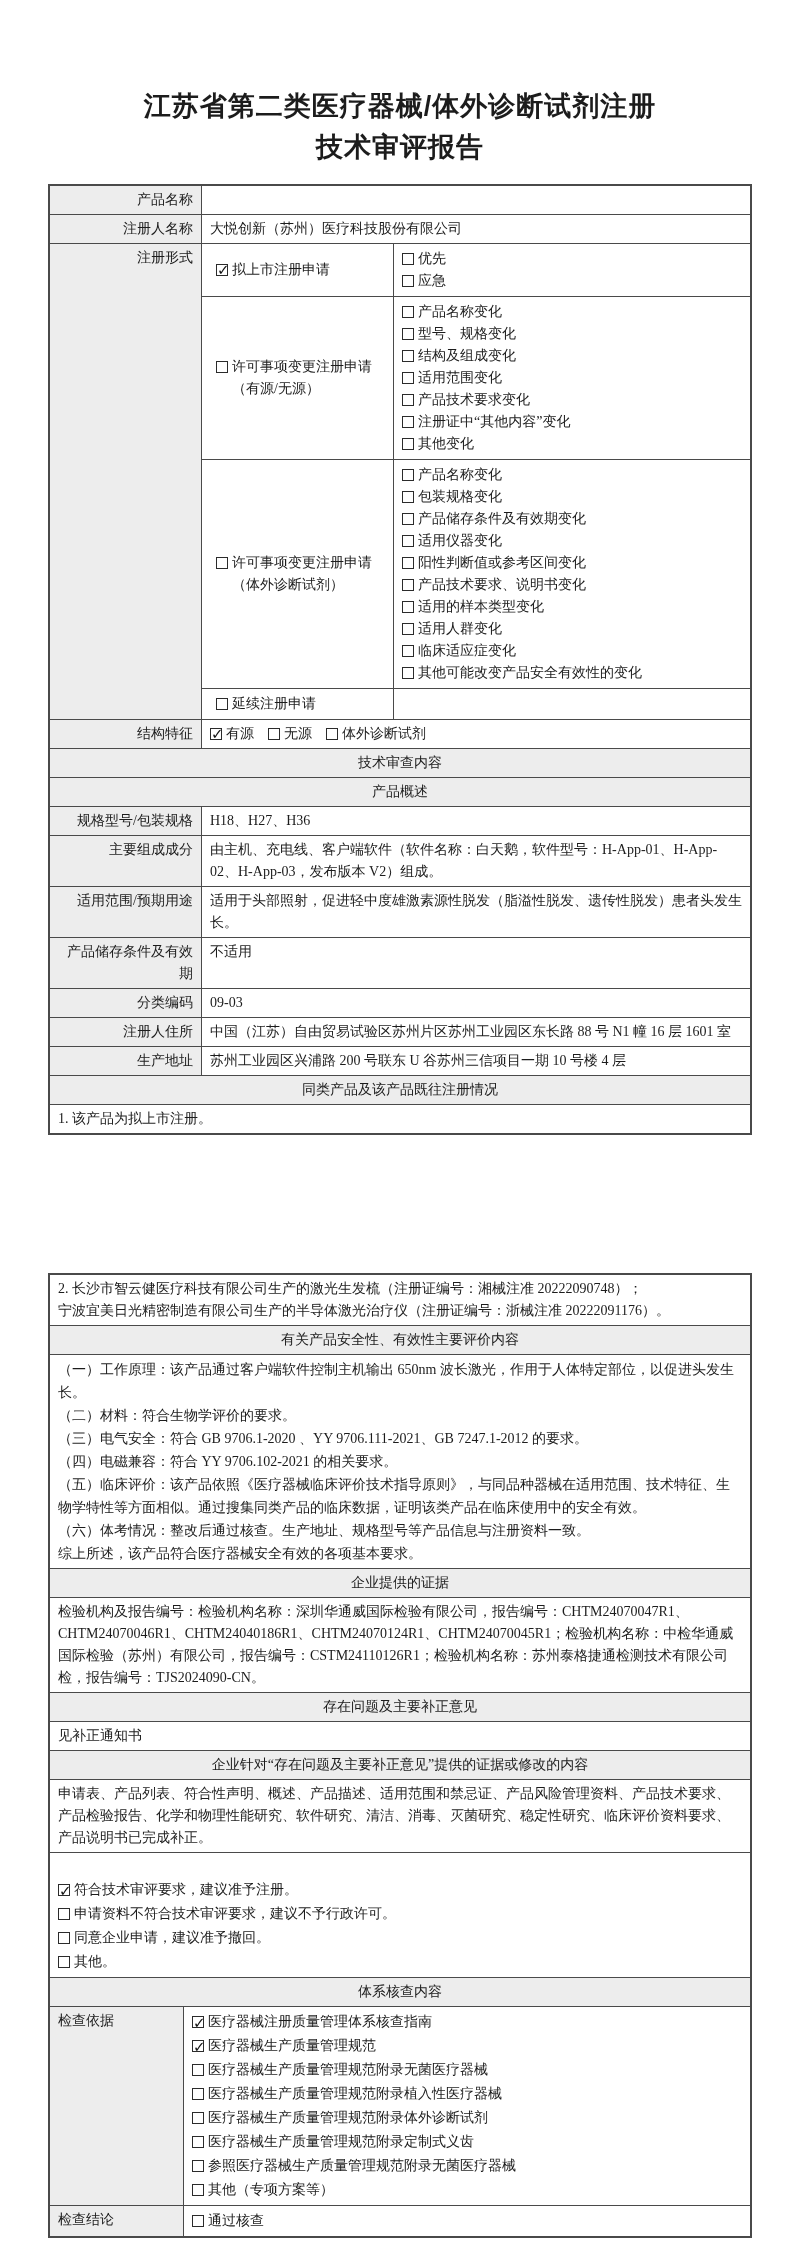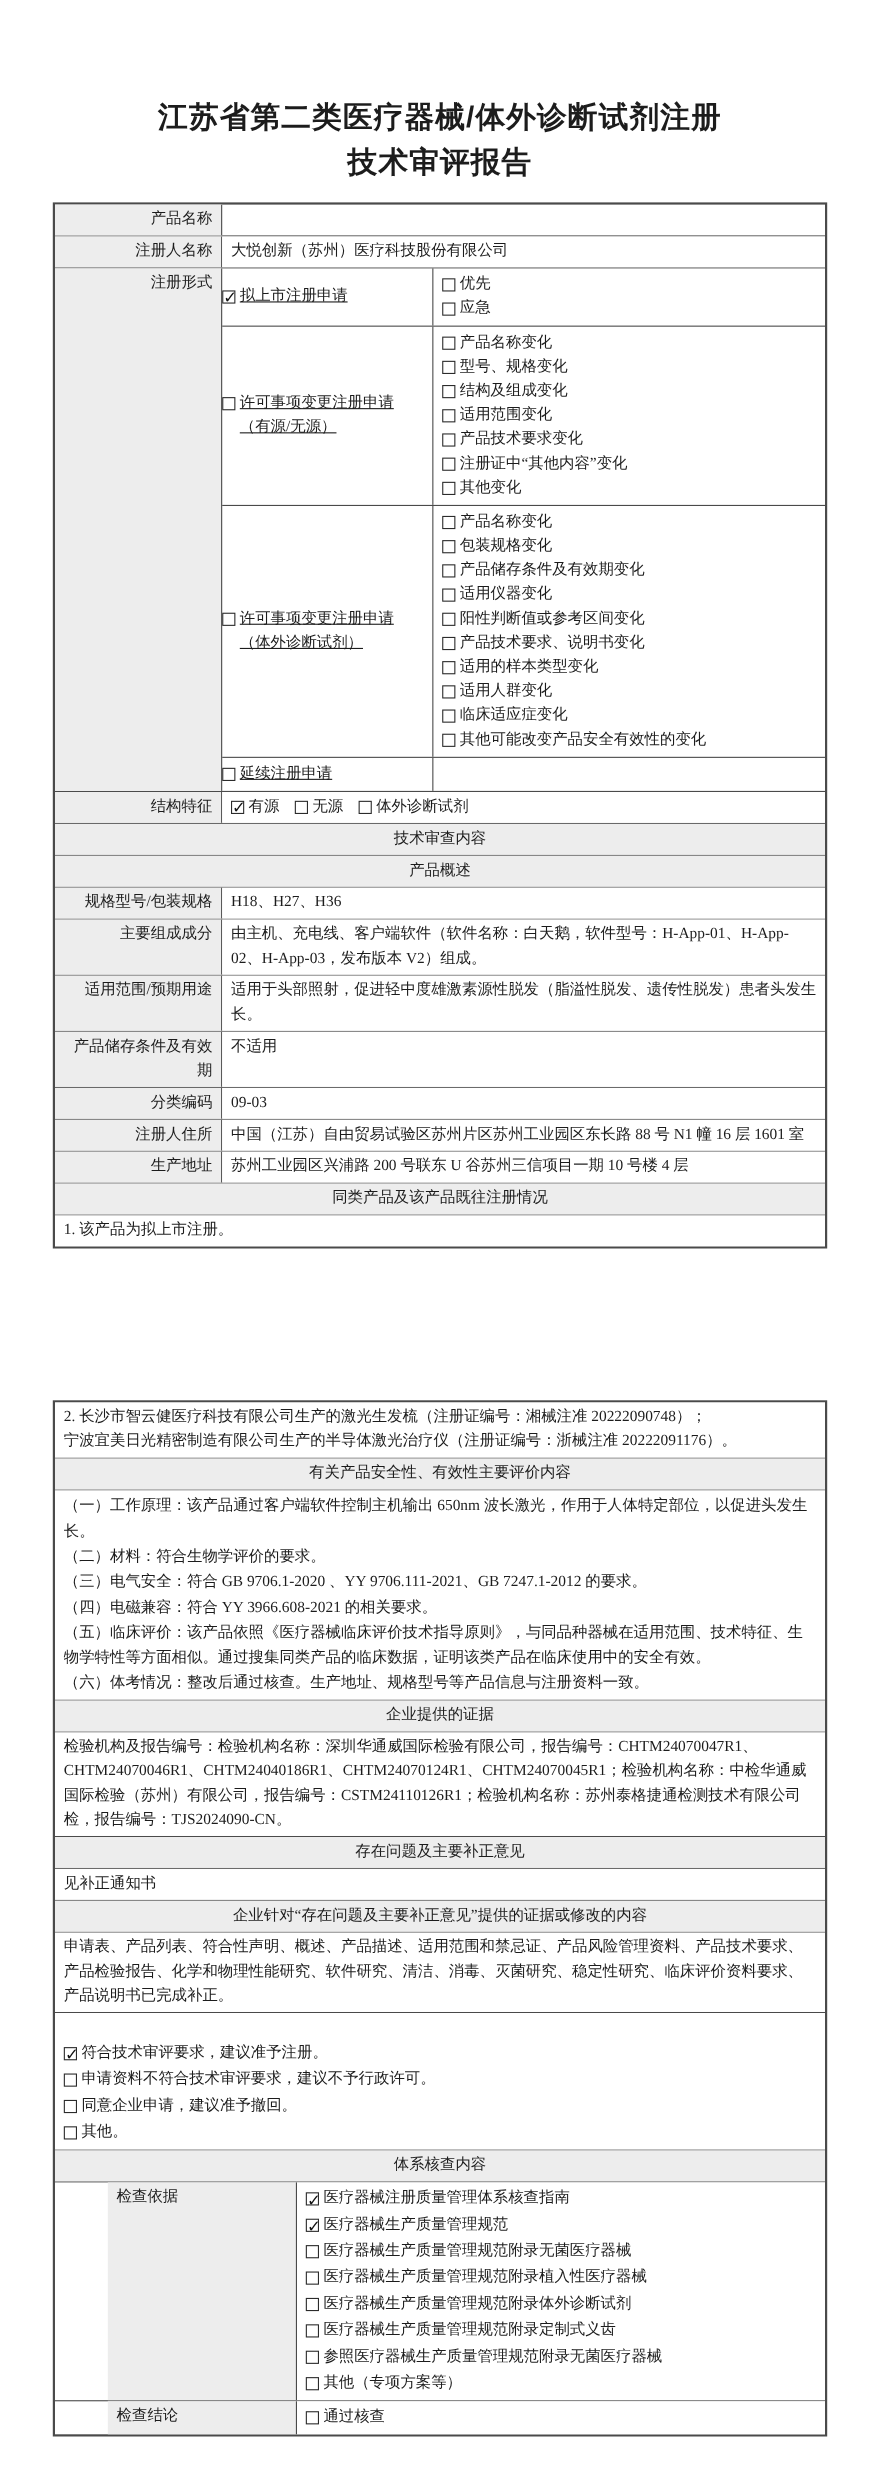--- a/index.html
+++ b/index.html
@@ -26,38 +26,38 @@
   .row { display:flex; align-items:stretch; border-top:1px solid var(--border,#4a4a4a); }
   .row:first-child { border-top:none; }
 
   .cell { padding:3px 8px; font-size:14px; line-height:22px; }
   .lbl {
     width:152px; flex:none;
     background:var(--cell-bg,#ededed);
     text-align:right;
     border-right:1px solid var(--border,#4a4a4a);
   }
-  .t2 .lbl { width:172px; text-align:left;margin-left:48px; }
+  .t2 .lbl { width:134px; text-align:left; }
   .val { flex:1; background:#ffffff; }
   .hdr {
     flex:1; text-align:center;
     background:var(--cell-bg,#ededed);
     font-size:14px; line-height:20px; padding:4px 8px;
   }
 
   
   .group-col { flex:1; display:flex; flex-direction:column; }
   .grow { display:flex; align-items:stretch; border-top:1px solid var(--border,#4a4a4a); }
   .grow:first-child { border-top:none; }
   .gmid {
     width:192px; flex:none;
     border-right:1px solid var(--border,#4a4a4a);
-    padding:4px 0;
+    padding:4px 14px;
     display:flex; align-items:center;
-    font-size:14px; line-height:21px;text-decoration:underline;
+    font-size:14px; line-height:21px;
   }
   .gright { flex:1; padding:4px 8px; }
 
   
   .opt { display:flex; align-items:flex-start; font-size:14px; line-height:22px; }
   .opt .lab { white-space:pre-line; }
   .cb {
     width:12px; height:12px; flex:none;
     border:1px solid #2b2b2b; background:#fff;
     margin-right:4px; margin-top:5px;
@@ -309,23 +309,24 @@
 
     <div class="row">
       <div class="hdr">有关产品安全性、有效性主要评价内容</div>
     </div>
 
     <div class="row">
       <div class="cell val para">
         <p>（一）工作原理：该产品通过客户端软件控制主机输出 650nm 波长激光，作用于人体特定部位，以促进头发生长。</p>
         <p>（二）材料：符合生物学评价的要求。</p>
         <p>（三）电气安全：符合 GB 9706.1-2020 、YY 9706.111-2021、GB 7247.1-2012 的要求。</p>
-        <p>（四）电磁兼容：符合 YY 3966.608-2021 的相关要求。</p>
+        <p>（四）电磁兼容：符合 YY 9706.102-2021 的相关要求。</p>
         <p>（五）临床评价：该产品依照《医疗器械临床评价技术指导原则》，与同品种器械在适用范围、技术特征、生物学特性等方面相似。通过搜集同类产品的临床数据，证明该类产品在临床使用中的安全有效。</p>
         <p>（六）体考情况：整改后通过核查。生产地址、规格型号等产品信息与注册资料一致。</p>
+        <p>综上所述，该产品符合医疗器械安全有效的各项基本要求。</p>
       </div>
     </div>
 
     <div class="row">
       <div class="hdr">企业提供的证据</div>
     </div>
 
     <div class="row">
       <div class="cell val">检验机构及报告编号：检验机构名称：深圳华通威国际检验有限公司，报告编号：CHTM24070047R1、CHTM24070046R1、CHTM24040186R1、CHTM24070124R1、CHTM24070045R1；检验机构名称：中检华通威国际检验（苏州）有限公司，报告编号：CSTM24110126R1；检验机构名称：苏州泰格捷通检测技术有限公司检，报告编号：TJS2024090-CN。</div>
     </div>

